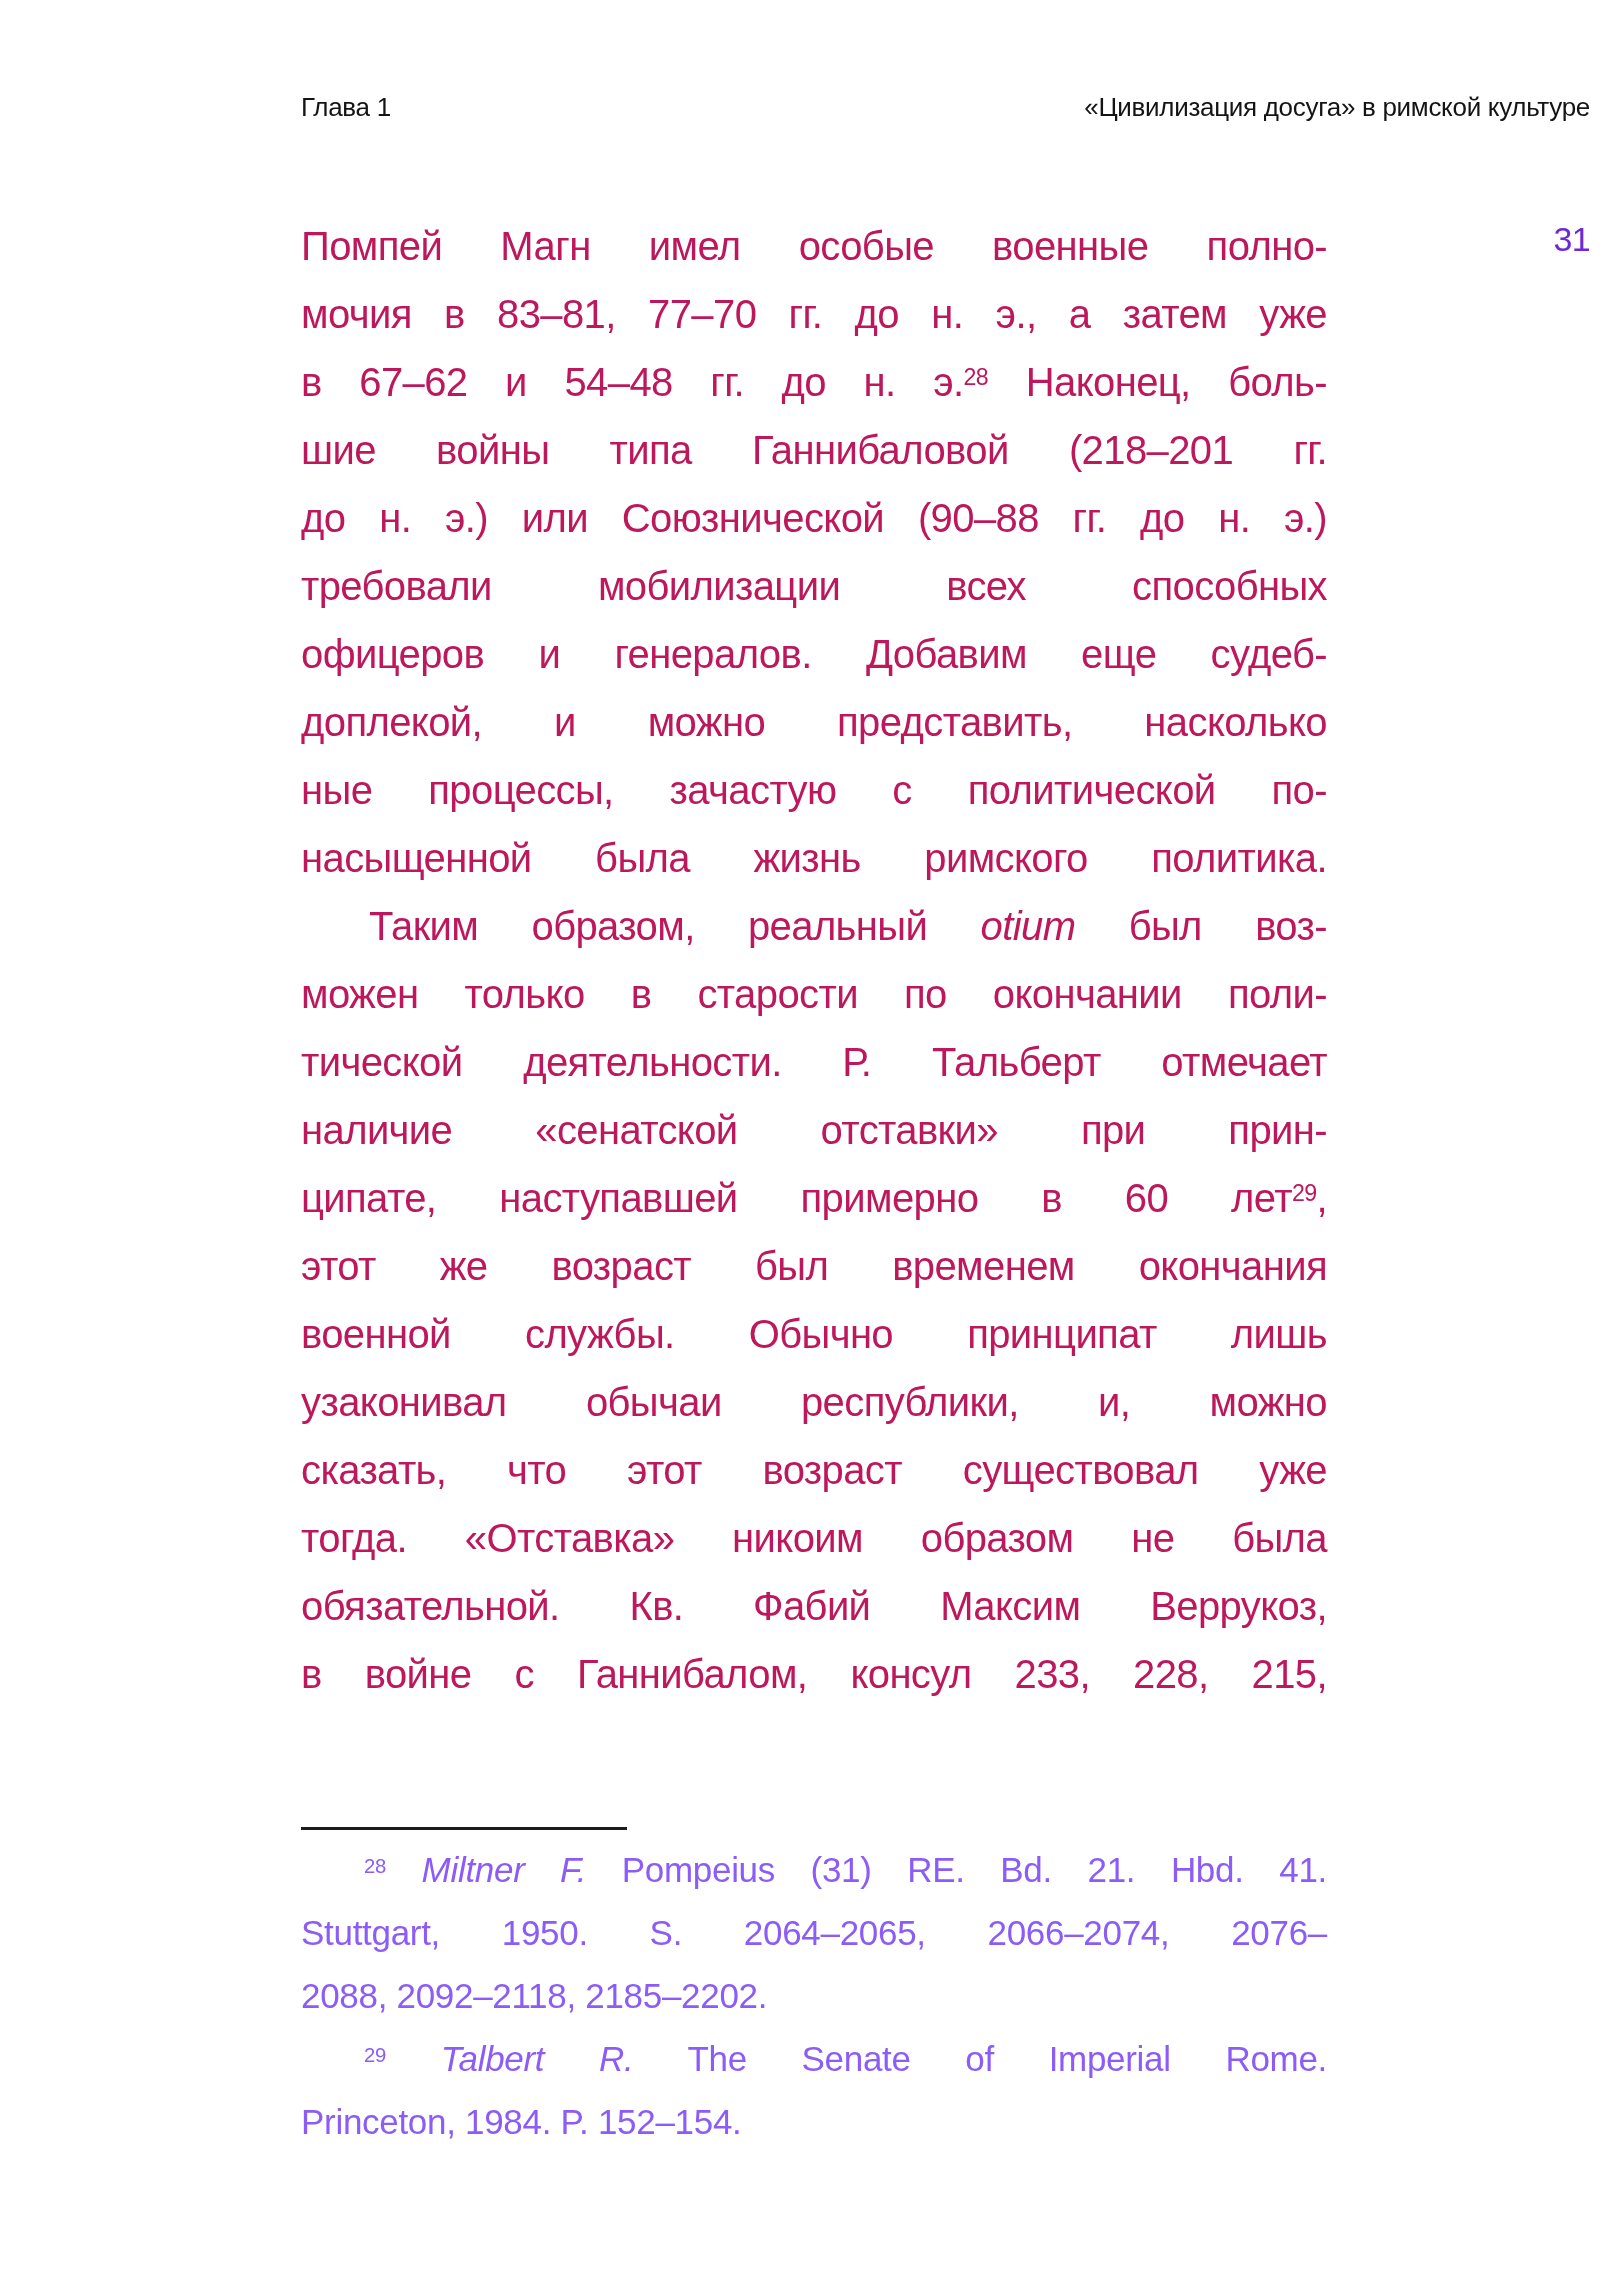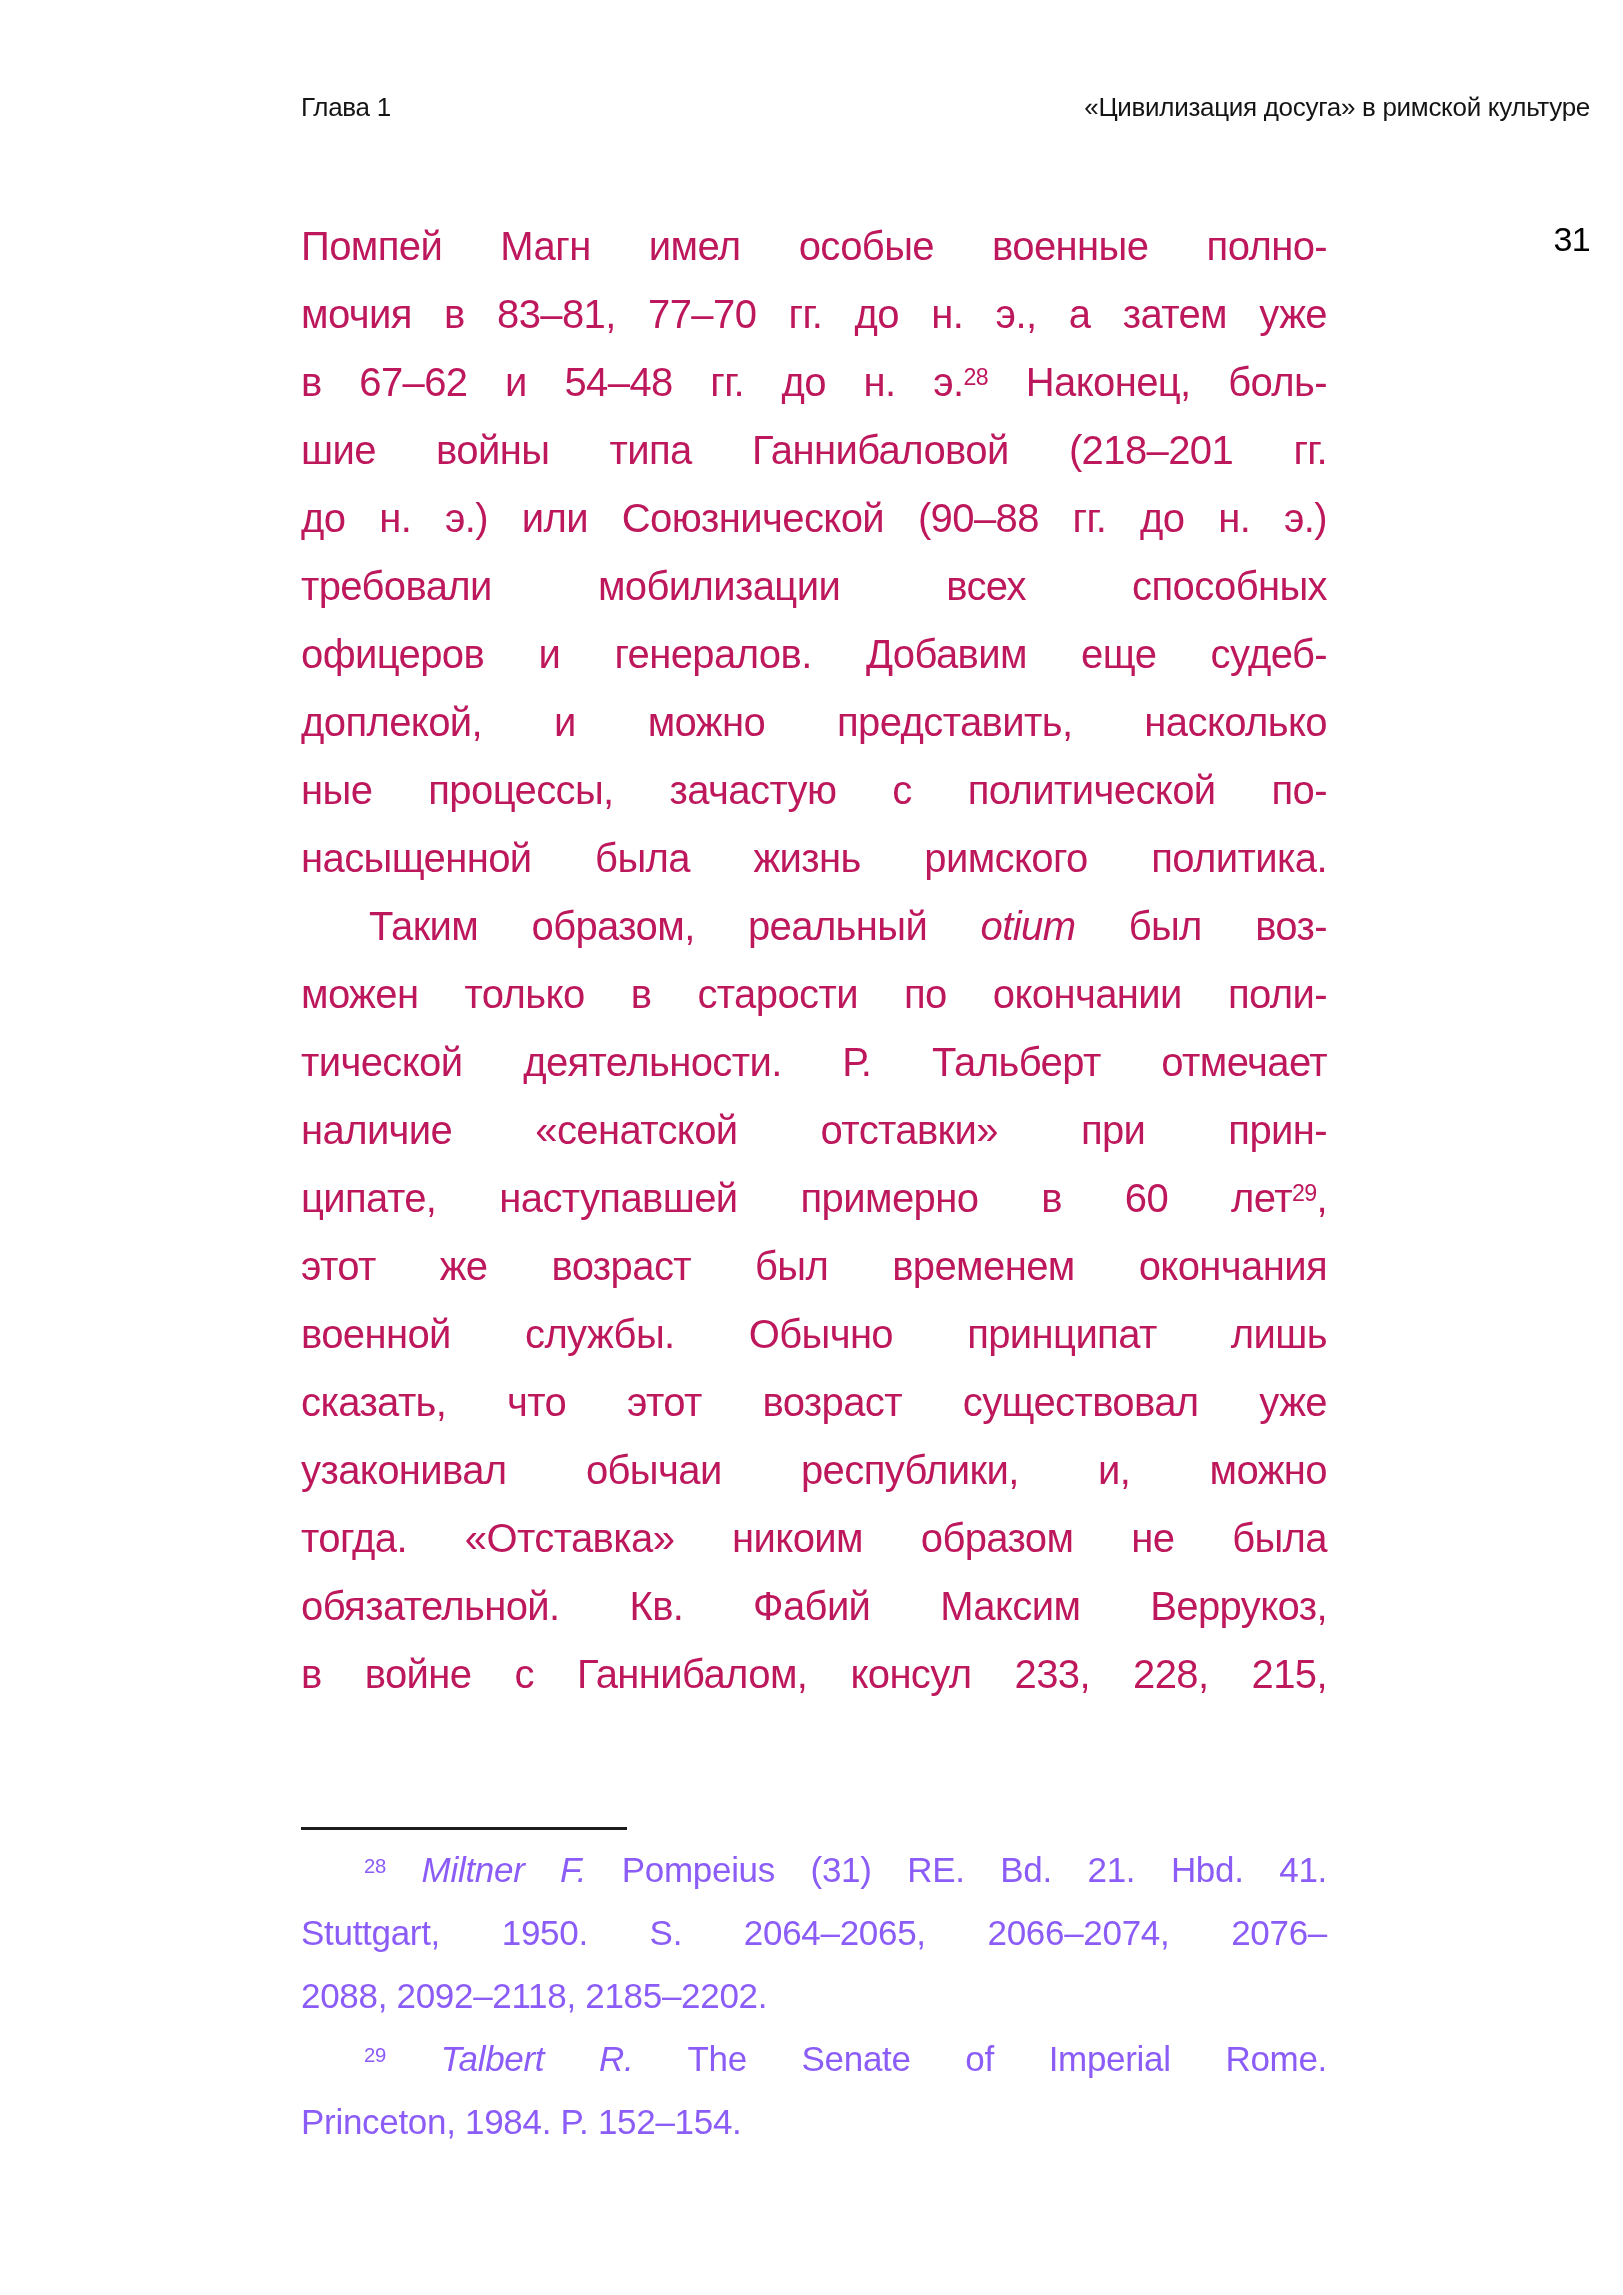--- a/index.html
+++ b/index.html
@@ -26,21 +26,21 @@
     line-height: 33px;
     letter-spacing: -0.3px;
     color: #141414;
   }
   .folio {
     position: absolute;
     top: 220px; right: 33px;
     font-size: 34px;
     line-height: 38px;
     letter-spacing: -0.6px;
-    color: #000000;
+    color: #6d28d9;
   }
   .textblock {
     position: absolute;
     left: 301px; top: 212px;
     width: 1026px;
   }
   .bline {
     font-size: 40px;
     line-height: 68px;
     height: 68px;
@@ -103,22 +103,22 @@
         <div class="bline"><span>доплекой, и можно представить, насколько</span></div>
         <div class="bline"><span>ные процессы, зачастую с политической по-</span></div>
         <div class="bline"><span>насыщенной была жизнь римского политика.</span></div>
         <div class="bline indent-body"><span>Таким образом, реальный </span><span class="it">otium</span><span> был воз-</span></div>
         <div class="bline"><span>можен только в старости по окончании поли-</span></div>
         <div class="bline"><span>тической деятельности. Р. Тальберт отмечает</span></div>
         <div class="bline"><span>наличие «сенатской отставки» при прин-</span></div>
         <div class="bline"><span>ципате, наступавшей примерно в 60 лет</span><sup>29</sup><span>,</span></div>
         <div class="bline"><span>этот же возраст был временем окончания</span></div>
         <div class="bline"><span>военной службы. Обычно принципат лишь</span></div>
+        <div class="bline"><span>узаконивал обычаи республики, и, можно</span></div>
         <div class="bline"><span>сказать, что этот возраст существовал уже</span></div>
-        <div class="bline"><span>узаконивал обычаи республики, и, можно</span></div>
         <div class="bline"><span>тогда. «Отставка» никоим образом не была</span></div>
         <div class="bline"><span>обязательной. Кв. Фабий Максим Веррукоз,</span></div>
         <div class="bline"><span>в войне с Ганнибалом, консул 233, 228, 215,</span></div>
       </div>
     <div class="fsep"></div>
     <div id="footnote-lines">
         <div class="fline indent-foot"><sup>28</sup><span> </span><span class="it">Miltner F.</span><span> Pompeius (31) RE. Bd. 21. Hbd. 41.</span></div>
         <div class="fline"><span>Stuttgart, 1950. S. 2064–2065, 2066–2074, 2076–</span></div>
         <div class="fline noju"><span>2088, 2092–2118, 2185–2202.</span></div>
         <div class="fline indent-foot"><sup>29</sup><span> </span><span class="it">Talbert R.</span><span> The Senate of Imperial Rome.</span></div>

